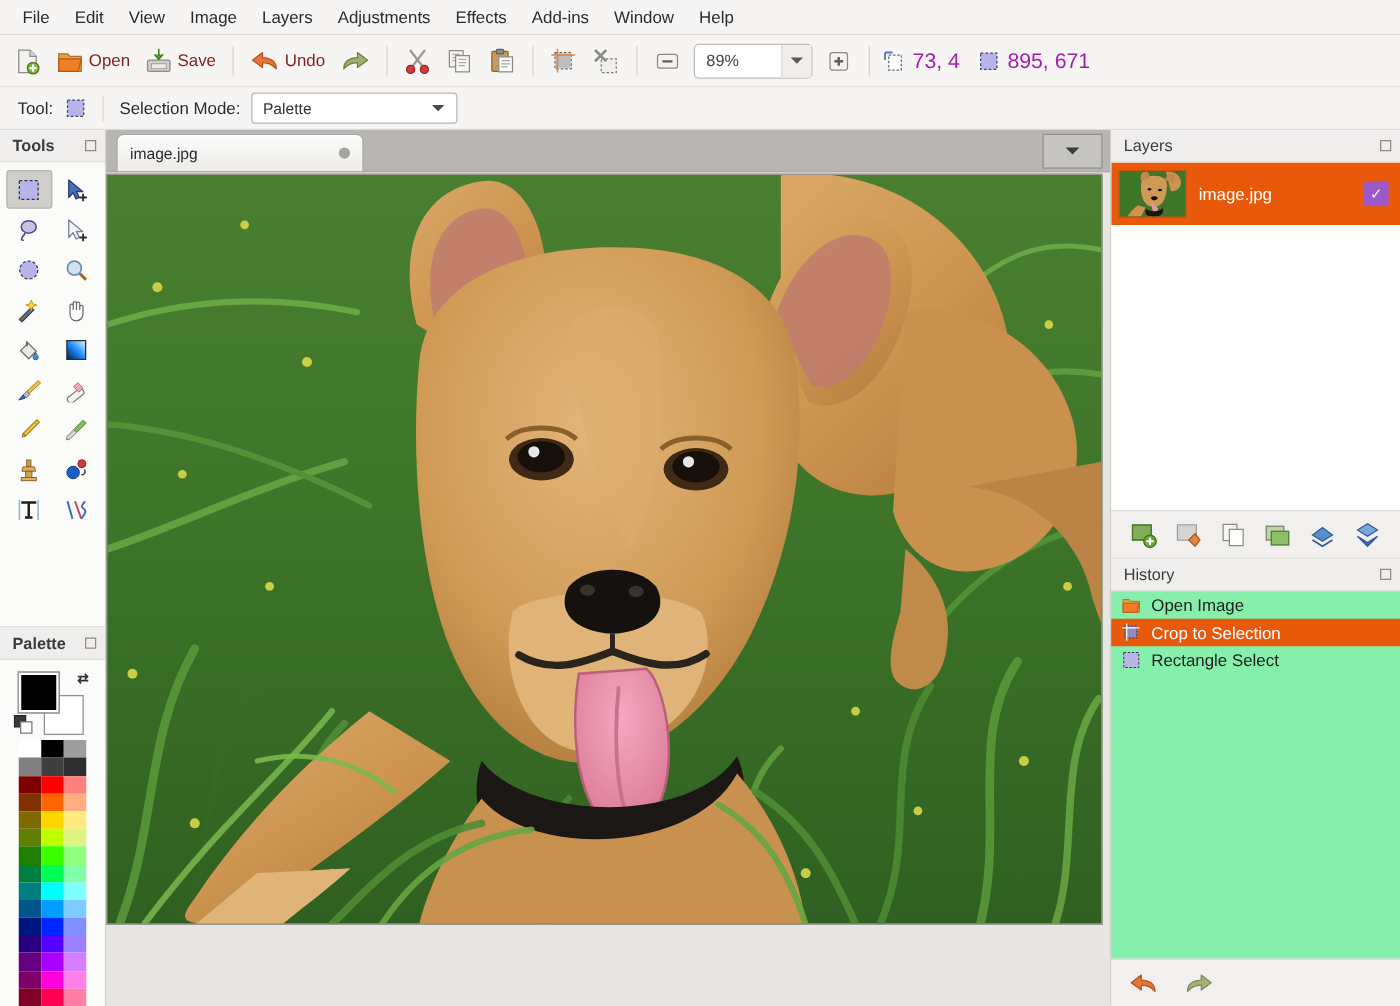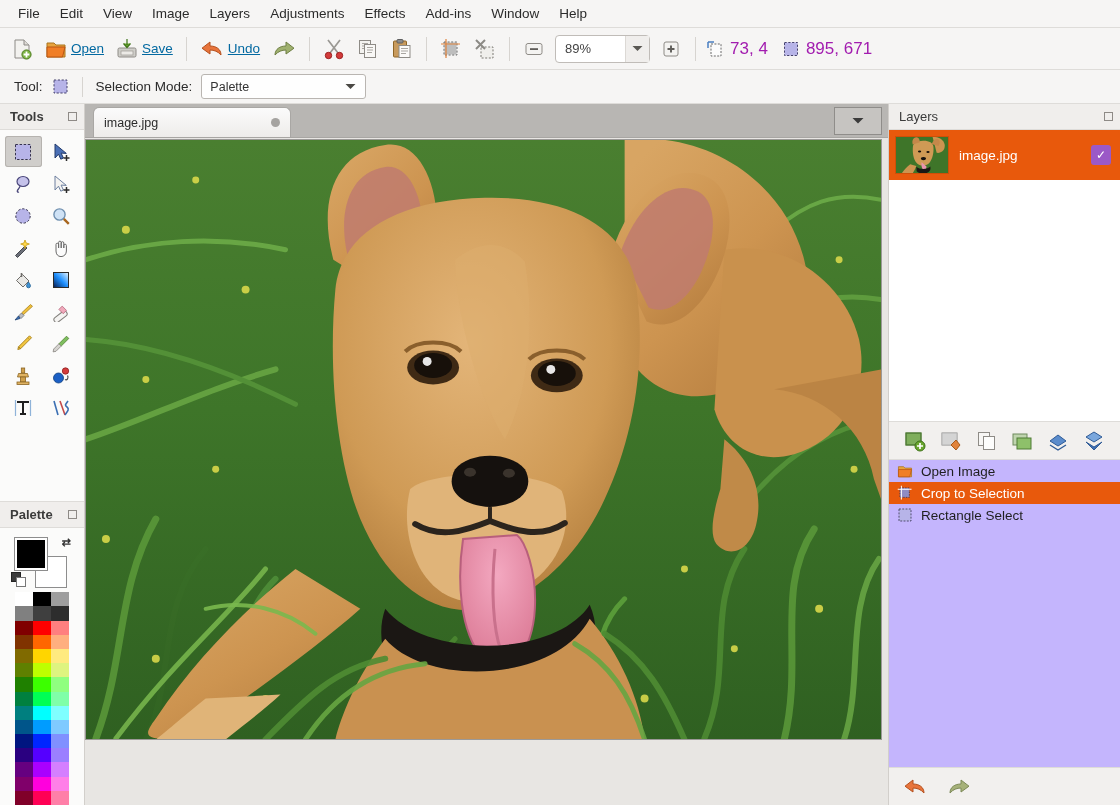--- a/index.html
+++ b/index.html
@@ -61,21 +61,21 @@
   .toolbar {
     height: 42px; flex: 0 0 42px;
     background: #f6f5f4;
     display: flex; align-items: center;
     padding: 0 6px; gap: 2px;
     border-bottom: 1px solid #dedcd9;
   }
   .tb-btn {
     height: 32px; display: flex; align-items: center; gap: 4px;
     padding: 0 5px; border-radius: 3px; cursor: default;
-    font-size: 13.5px; color: #0369a1; text-decoration: underline;
+    font-size: 13.5px; color: #7f1d1d;
   }
   .tb-sep { width: 1px; height: 24px; background: #d7d4d0; margin: 0 6px; }
   .zoom-combo {
     display: flex; align-items: center;
     width: 95px; height: 28px;
     border: 1px solid #c0bcb8; border-radius: 4px;
     background: #ffffff; margin: 0 3px;
   }
   .zoom-val { flex: 1; font-size: 13px; color: #444; padding-left: 9px; }
   .zoom-arrow {
@@ -235,21 +235,21 @@
     background: #9b59c7; color:#fff; font-size: 12px;
     display:flex; align-items:center; justify-content:center;
   }
   .layer-toolbar {
     height: 39px; flex: 0 0 39px;
     background: #f2f0ee;
     border-top: 1px solid #dedcd9; border-bottom: 1px solid #dedcd9;
     display: flex; align-items: center; justify-content: space-around;
     padding: 0 8px;
   }
-  .history-list { flex: 1 1 auto; background: #c4b5fd; }
+  .history-list { flex: 1 1 auto; background: #86efac; }
   .hist-row {
     height: 22px; display: flex; align-items: center; gap: 8px;
     padding: 0 8px; font-size: 13.5px; color: #1f1f1f;
   }
   .hist-row.selected { background: #e8590c; color: #fff; }
   .history-foot {
     height: 38px; flex: 0 0 38px;
     background: #f2f0ee; border-top: 1px solid #dedcd9;
     display: flex; align-items: center; gap: 20px; padding-left: 14px;
   }
@@ -819,20 +819,24 @@
         <svg width="22" height="22" viewBox="0 0 22 22">
           <path d="M3 11l8-6 8 6-8 5z" fill="#5b8ccc" stroke="#2f5b96"></path>
           <path d="M3 15l8 5 8-5" fill="none" stroke="#2f5b96" stroke-width="1.4"></path>
         </svg>
         <svg width="22" height="22" viewBox="0 0 22 22">
           <path d="M3 7l8-5 8 5-8 5z" fill="#7aa7dd" stroke="#2f5b96"></path>
           <path d="M3 12l8 8 8-8-8 5z" fill="#3f6fb5" stroke="#2f5b96"></path>
         </svg>
       </div>
 
+      <div class="dock-head">
+        <span>History</span>
+        <span class="dock-pin"></span>
+      </div>
 
       <div class="history-list">
         <div class="hist-row">
           <svg width="16" height="16" viewBox="0 0 22 22">
             <path d="M2 5h7l2 2h9v12H2z" fill="#e8a33d" stroke="#a9741f"></path>
             <path d="M2 9h18l-2.5 10H2z" fill="#f07e26" stroke="#b95413"></path>
           </svg>
           <span>Open Image</span>
         </div>
         <div class="hist-row selected">

